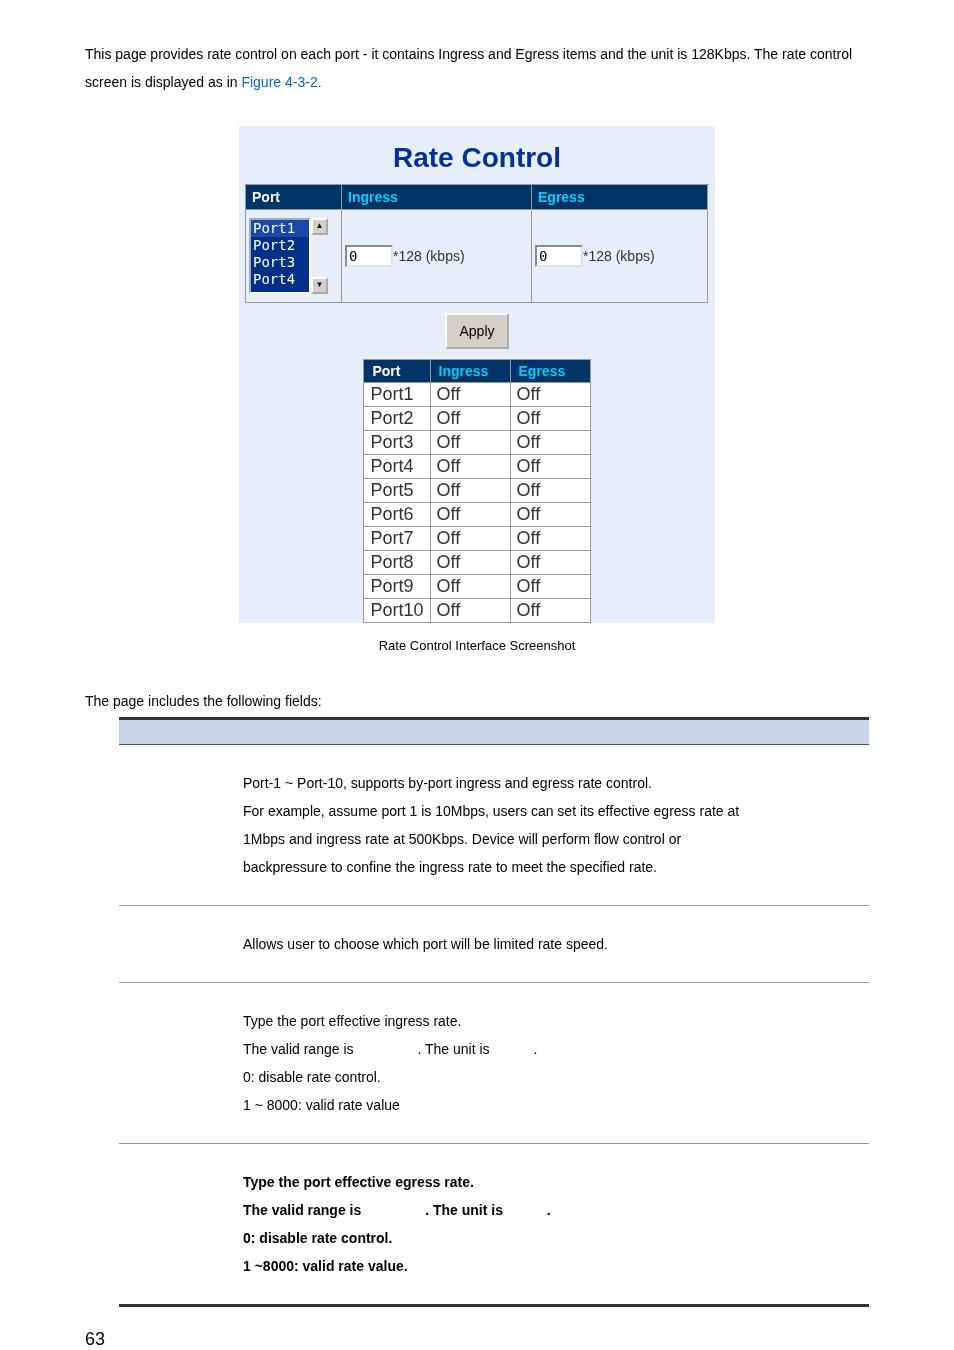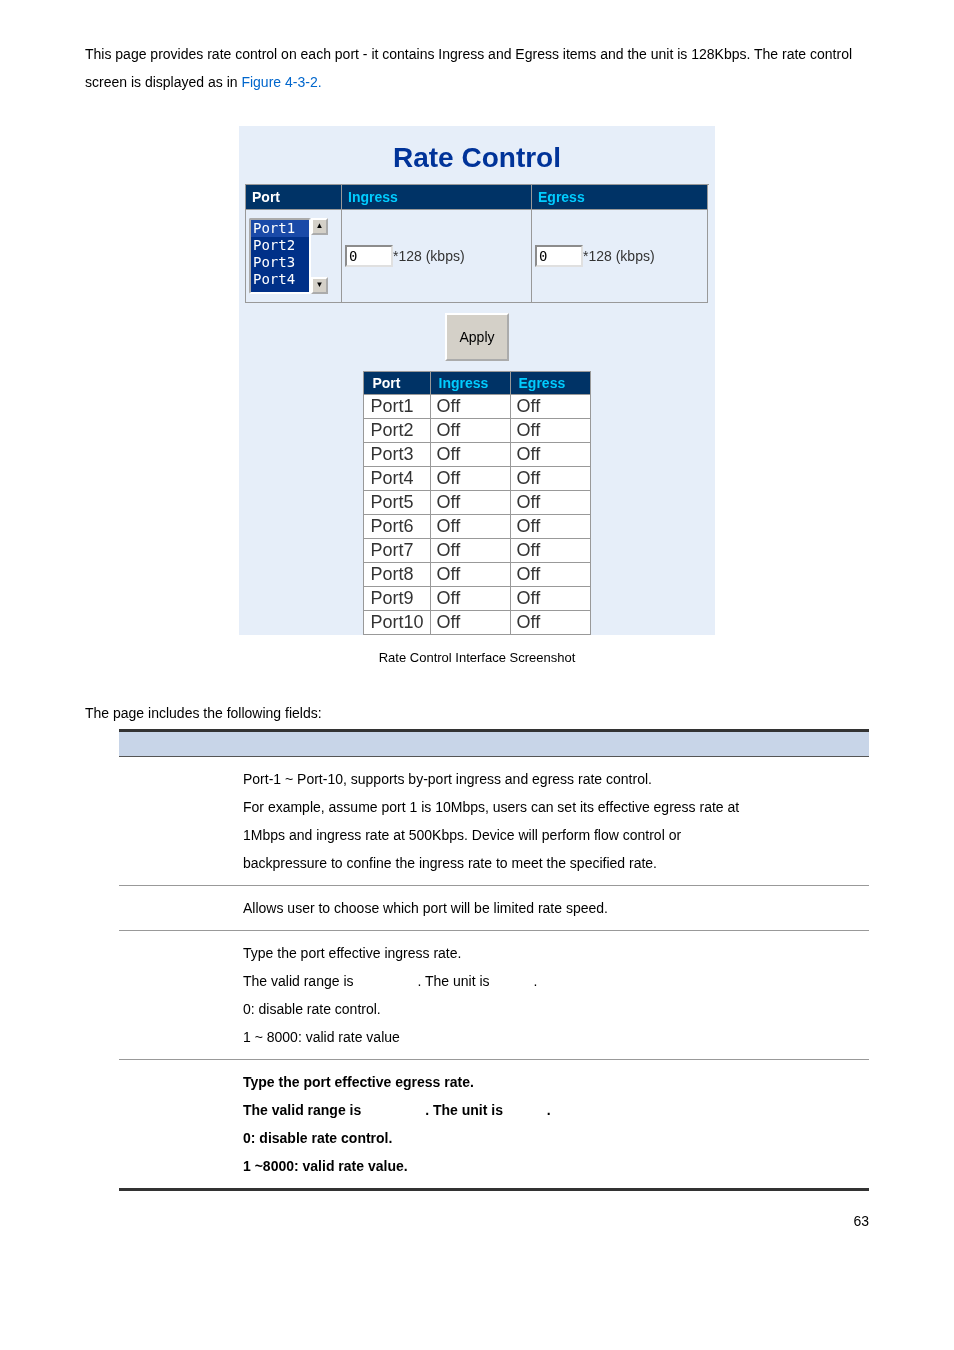--- a/index.html
+++ b/index.html
@@ -25,33 +25,33 @@
     .port-select {
       width: 62px; height: 76px; background: #003088; color: #fff; border: 2px inset #fff; font-family: monospace; font-size: 14px;
     }
     .port-select option { background: #003088; color: #fff; }
     .port-select option.sel { background: #1a4aa8; }
     .scroll-btns { display: flex; flex-direction: column; height: 76px; justify-content: space-between; }
     .scroll-btn { width: 17px; height: 17px; background: #d4d0c8; border: 2px outset #fff; font-size: 8px; line-height: 12px; text-align: center; }
     .rate-input { width: 48px; height: 22px; border: 2px inset #e0e0e0; background: #fff; font-family: monospace; font-size: 14px; padding: 0 2px; }
     .rate-label { color: #333; font-size: 14px; font-family: Tahoma, sans-serif; padding-left: 0; }
     .apply-row { text-align: center; padding: 10px 0; }
-    .apply-btn { background: #d4d0c8; border: 2px outset #fff; padding: 14px 12px; font-size: 14px; font-family: Arial, sans-serif; cursor: pointer; }
+    .apply-btn { background: #d4d0c8; border: 2px outset #fff; padding: 8px 12px; font-size: 14px; font-family: Arial, sans-serif; cursor: pointer; }
     .status-table { margin: 0 auto; border-collapse: collapse; font-family: Tahoma, Verdana, sans-serif; font-size: 14px;}
     .status-table th { background: #003366; color: #fff; border: 1px solid #999; padding: 3px 8px; text-align: left; font-size: 14px; }
     .status-table td { background: #fff; border: 1px solid #999; padding: 1px 6px; color: #333; font-size: 18px; }
     .caption { text-align: center; font-size: 13px; margin: 12px 0 40px 0; }
     .fields-intro { margin: 0 0 8px 0; }
     .desc-table { margin-left: 34px; width: calc(100% - 34px); border-collapse: collapse; }
     .desc-table .head-row td { background: #c8d5e8; border-top: 3px solid #333; border-bottom: 1px solid #555; padding: 12px 4px; }
-    .desc-table td { vertical-align: top; padding: 8px 4px; line-height: 2; }
+    .desc-table td { vertical-align: top; padding: 24px 4px; line-height: 2; }
     .desc-table .sep td { border-top: 1px solid #999; }
     .desc-table .last td { border-bottom: 3px solid #333; font-weight: bold; }
     .desc-col1 { width: 120px; }
-    .pagenum { text-align: right; margin-top: 22px; font-size: 14px; }
+    .pagenum { text-align: left; margin-top: 22px; font-size: 18px; }
   </style>
 </head>
 <body>
 
 <div class="intro">
   <span>This page provides rate control on each port - it contains Ingress and Egress items and the unit is 128Kbps. The rate control screen is displayed as in </span>
   <span class="link">Figure 4-3-2.</span>
 </div>
 
 <div class="rate-control-box">

